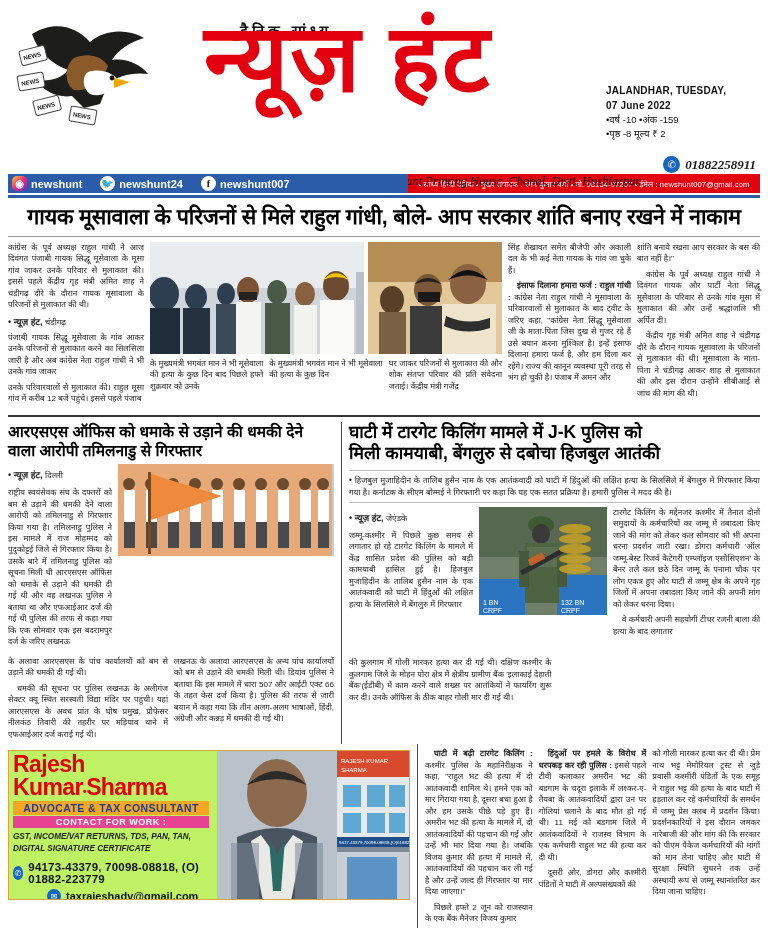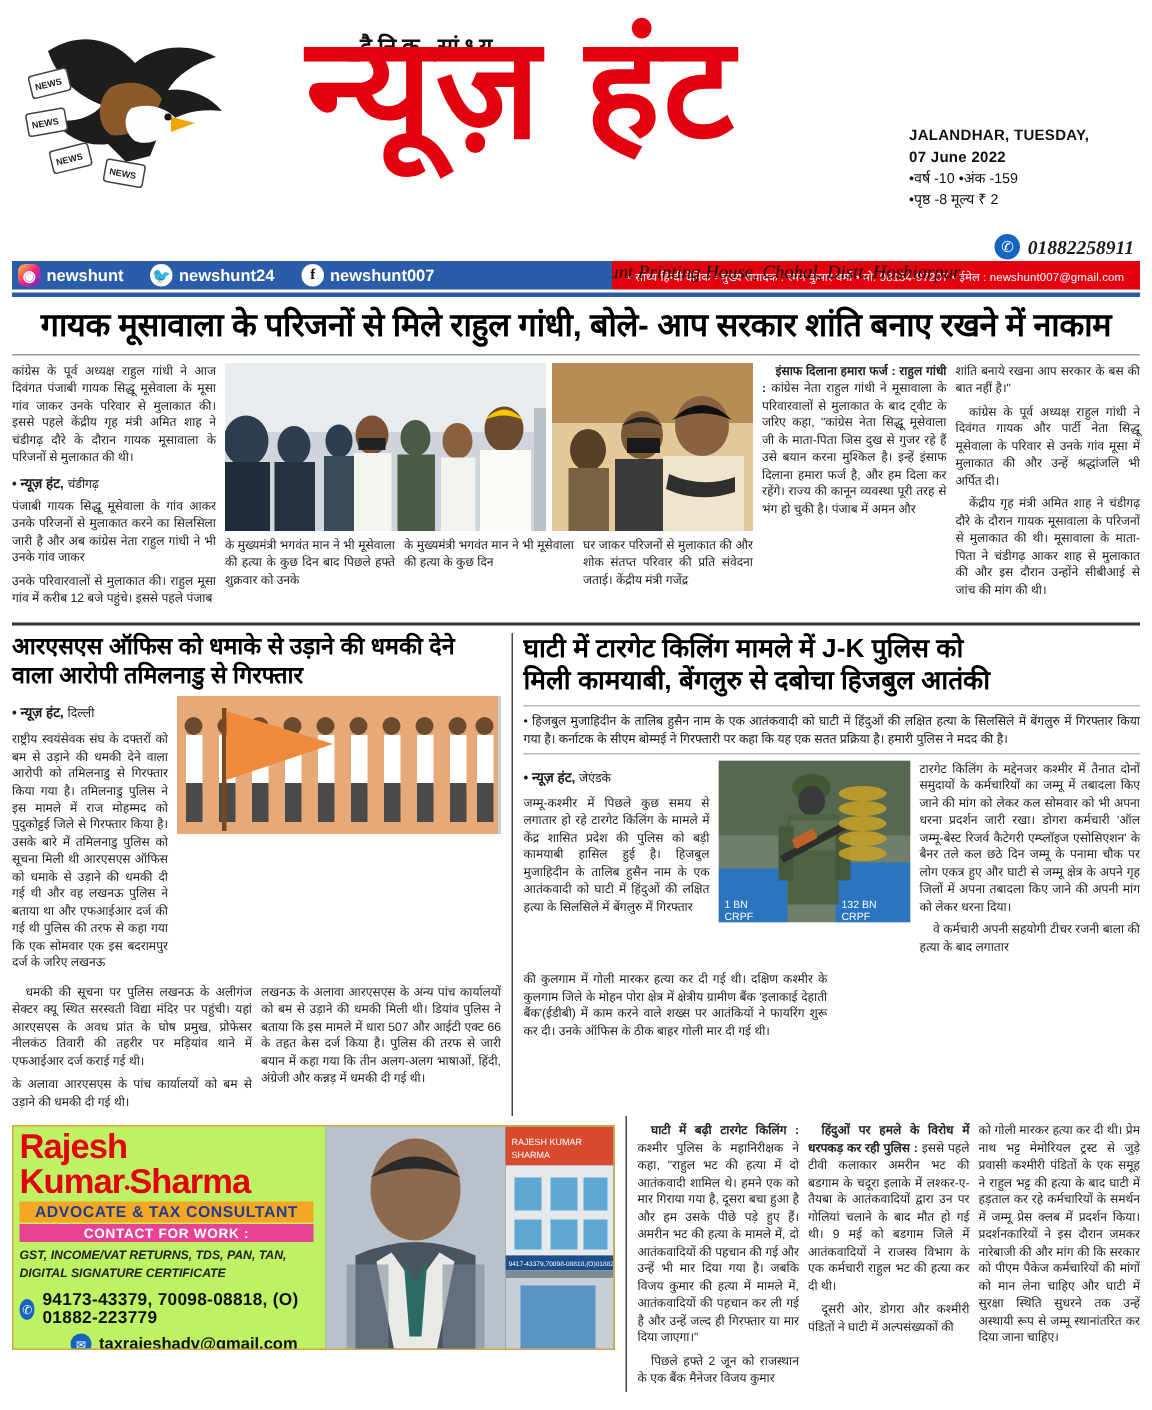--- a/index.html
+++ b/index.html
@@ -289,20 +289,21 @@
             <div class="para">के मुख्यमंत्री भगवंत मान ने भी मूसेवाला की हत्या के कुछ दिन</div>
           </div>
         <div>
             <div class="para">घर जाकर परिजनों से मुलाकात की और शोक संतप्त परिवार की प्रति संवेदना जताई। केंद्रीय मंत्री गजेंद्र</div>
           </div>
       </div>
     </div>
 
     <div class="lead-col-r">
       <div style="flex:1 1 0">
+        <div class="para">सिंह शेखावत समेत बीजेपी और अकाली दल के भी कई नेता गायक के गांव जा चुके हैं।</div>
         <div class="para ind"><span class="subhead">इंसाफ दिलाना हमारा फर्ज : राहुल गांधी :</span> <span>कांग्रेस नेता राहुल गांधी ने मूसावाला के परिवारवालों से मुलाकात के बाद ट्वीट के जरिए कहा, "कांग्रेस नेता सिद्धू मूसेवाला जी के माता-पिता जिस दुख से गुजर रहे हैं उसे बयान करना मुश्किल है। इन्हें इंसाफ दिलाना हमारा फर्ज है, और हम दिला कर रहेंगे। राज्य की कानून व्यवस्था पूरी तरह से भंग हो चुकी है। पंजाब में अमन और</span></div>
       </div>
       <div style="flex:1 1 0">
         <div class="para">शांति बनाये रखना आप सरकार के बस की बात नहीं है।"</div>
         <div class="para ind">कांग्रेस के पूर्व अध्यक्ष राहुल गांधी ने दिवंगत गायक और पार्टी नेता सिद्धू मूसेवाला के परिवार से उनके गांव मूसा में मुलाकात की और उन्हें श्रद्धांजलि भी अर्पित दी।</div>
         <div class="para ind">केंद्रीय गृह मंत्री अमित शाह ने चंडीगढ़ दौरे के दौरान गायक मूसावाला के परिजनों से मुलाकात की थी। मूसावाला के माता-पिता ने चंडीगढ़ आकर शाह से मुलाकात की और इस दौरान उन्होंने सीबीआई से जांच की मांग की थी।</div>
       </div>
     </div>
   </div>
 
@@ -365,22 +366,22 @@
               </g>
               <rect x="30" y="8" width="3" height="82" fill="#7a4a1e"></rect>
               <path d="M33 10 L104 32 L33 56 Z" fill="#ef8a3c"></path>
             </svg>
           </div>
         </div>
       </div>
 
       <div class="cols3">
         <div>
+          <div class="para">के अलावा आरएसएस के पांच कार्यालयों को बम से उड़ाने की धमकी दी गई थी।</div>
           <div class="para ind">धमकी की सूचना पर पुलिस लखनऊ के अलीगंज सेक्टर क्यू स्थित सरस्वती विद्या मंदिर पर पहुंची। यहां आरएसएस के अवध प्रांत के घोष प्रमुख, प्रोफेसर नीलकंठ तिवारी की तहरीर पर मड़ियांव थाने में एफआईआर दर्ज कराई गई थी।</div>
-          <div class="para">के अलावा आरएसएस के पांच कार्यालयों को बम से उड़ाने की धमकी दी गई थी।</div>
         </div>
         <div>
           <div class="para">लखनऊ के अलावा आरएसएस के अन्य पांच कार्यालयों को बम से उड़ाने की धमकी मिली थी। डियांव पुलिस ने बताया कि इस मामले में धारा 507 और आईटी एक्ट 66 के तहत केस दर्ज किया है। पुलिस की तरफ से जारी बयान में कहा गया कि तीन अलग-अलग भाषाओं, हिंदी, अंग्रेजी और कन्नड़ में धमकी दी गई थी।</div>
         </div>
       </div>
     </div>
 
     <div class="deck-right">
       <div class="head2 big">घाटी में टारगेट किलिंग मामले में J-K पुलिस को</div>
       <div class="head2 big">मिली कामयाबी, बेंगलुरु से दबोचा हिजबुल आतंकी</div>
@@ -427,21 +428,21 @@
               </g>
             </svg>
           </div>
         </div>
         <div style="flex:1 1 auto">
           <div class="para">टारगेट किलिंग के मद्देनजर कश्मीर में तैनात दोनों समुदायों के कर्मचारियों का जम्मू में तबादला किए जाने की मांग को लेकर कल सोमवार को भी अपना धरना प्रदर्शन जारी रखा। डोगरा कर्मचारी 'ऑल जम्मू-बेस्ट रिजर्व कैटेगरी एम्प्लॉइज एसोसिएशन' के बैनर तले कल छठे दिन जम्मू के पनामा चौक पर लोग एकत्र हुए और घाटी से जम्मू क्षेत्र के अपने गृह जिलों में अपना तबादला किए जाने की अपनी मांग को लेकर धरना दिया।</div>
           <div class="para ind">वे कर्मचारी अपनी सहयोगी टीचर रजनी बाला की हत्या के बाद लगातार</div>
         </div>
       </div>
 
-      <div class="cols2" style="margin-top:6px">
+      <div class="cols2" style="margin-top:16px">
         <div>
           <div class="para">की कुलगाम में गोली मारकर हत्या कर दी गई थी। दक्षिण कश्मीर के कुलगाम जिले के मोहन पोरा क्षेत्र में क्षेत्रीय ग्रामीण बैंक 'इलाकाई देहाती बैंक'(ईडीबी) में काम करने वाले शख्स पर आतंकियों ने फायरिंग शुरू कर दी। उनके ऑफिस के ठीक बाहर गोली मार दी गई थी।</div>
         </div>
         <div></div>
       </div>
     </div>
   </div>
 
   <div class="bottom-area">
 
@@ -505,21 +506,21 @@
       </div>
     </div>
 
     <div class="bottom-right">
       <div class="cols3">
         <div>
           <div class="para ind"><span class="subhead">घाटी में बढ़ी टारगेट किलिंग :</span> <span>कश्मीर पुलिस के महानिरीक्षक ने कहा, "राहुल भट की हत्या में दो आतंकवादी शामिल थे। हमने एक को मार गिराया गया है, दूसरा बचा हुआ है और हम उसके पीछे पड़े हुए हैं। अमरीन भट की हत्या के मामले में, दो आतंकवादियों की पहचान की गई और उन्हें भी मार दिया गया है। जबकि विजय कुमार की हत्या में मामले में, आतंकवादियों की पहचान कर ली गई है और उन्हें जल्द ही गिरफ्तार या मार दिया जाएगा।"</span></div>
           <div class="para ind">पिछले हफ्ते 2 जून को राजस्थान के एक बैंक मैनेजर विजय कुमार</div>
         </div>
         <div>
-          <div class="para ind"><span class="subhead">हिंदुओं पर हमले के विरोध में धरपकड़ कर रही पुलिस :</span> <span>इससे पहले टीवी कलाकार अमरीन भट की बडगाम के चदूरा इलाके में लश्कर-ए-तैयबा के आतंकवादियों द्वारा उन पर गोलियां चलाने के बाद मौत हो गई थी। 9 मई को बडगाम जिले में आतंकवादियों ने राजस्व विभाग के एक कर्मचारी राहुल भट की हत्या कर दी थी।</span></div>
+          <div class="para ind"><span class="subhead">हिंदुओं पर हमले के विरोध में धरपकड़ कर रही पुलिस :</span> <span>इससे पहले टीवी कलाकार अमरीन भट की बडगाम के चदूरा इलाके में लश्कर-ए-तैयबा के आतंकवादियों द्वारा उन पर गोलियां चलाने के बाद मौत हो गई थी। 11 मई को बडगाम जिले में आतंकवादियों ने राजस्व विभाग के एक कर्मचारी राहुल भट की हत्या कर दी थी।</span></div>
           <div class="para ind">दूसरी ओर, डोगरा और कश्मीरी पंडितों ने घाटी में अल्पसंख्यकों की</div>
         </div>
         <div>
           <div class="para">को गोली मारकर हत्या कर दी थी। प्रेम नाथ भट्ट मेमोरियल ट्रस्ट से जुड़े प्रवासी कश्मीरी पंडितों के एक समूह ने राहुल भट्ट की हत्या के बाद घाटी में हड़ताल कर रहे कर्मचारियों के समर्थन में जम्मू प्रेस क्लब में प्रदर्शन किया। प्रदर्शनकारियों ने इस दौरान जमकर नारेबाजी की और मांग की कि सरकार को पीएम पैकेज कर्मचारियों की मांगों को मान लेना चाहिए और घाटी में सुरक्षा स्थिति सुधरने तक उन्हें अस्थायी रूप से जम्मू स्थानांतरित कर दिया जाना चाहिए।</div>
         </div>
       </div>
     </div>
   </div>
 
 </div>

